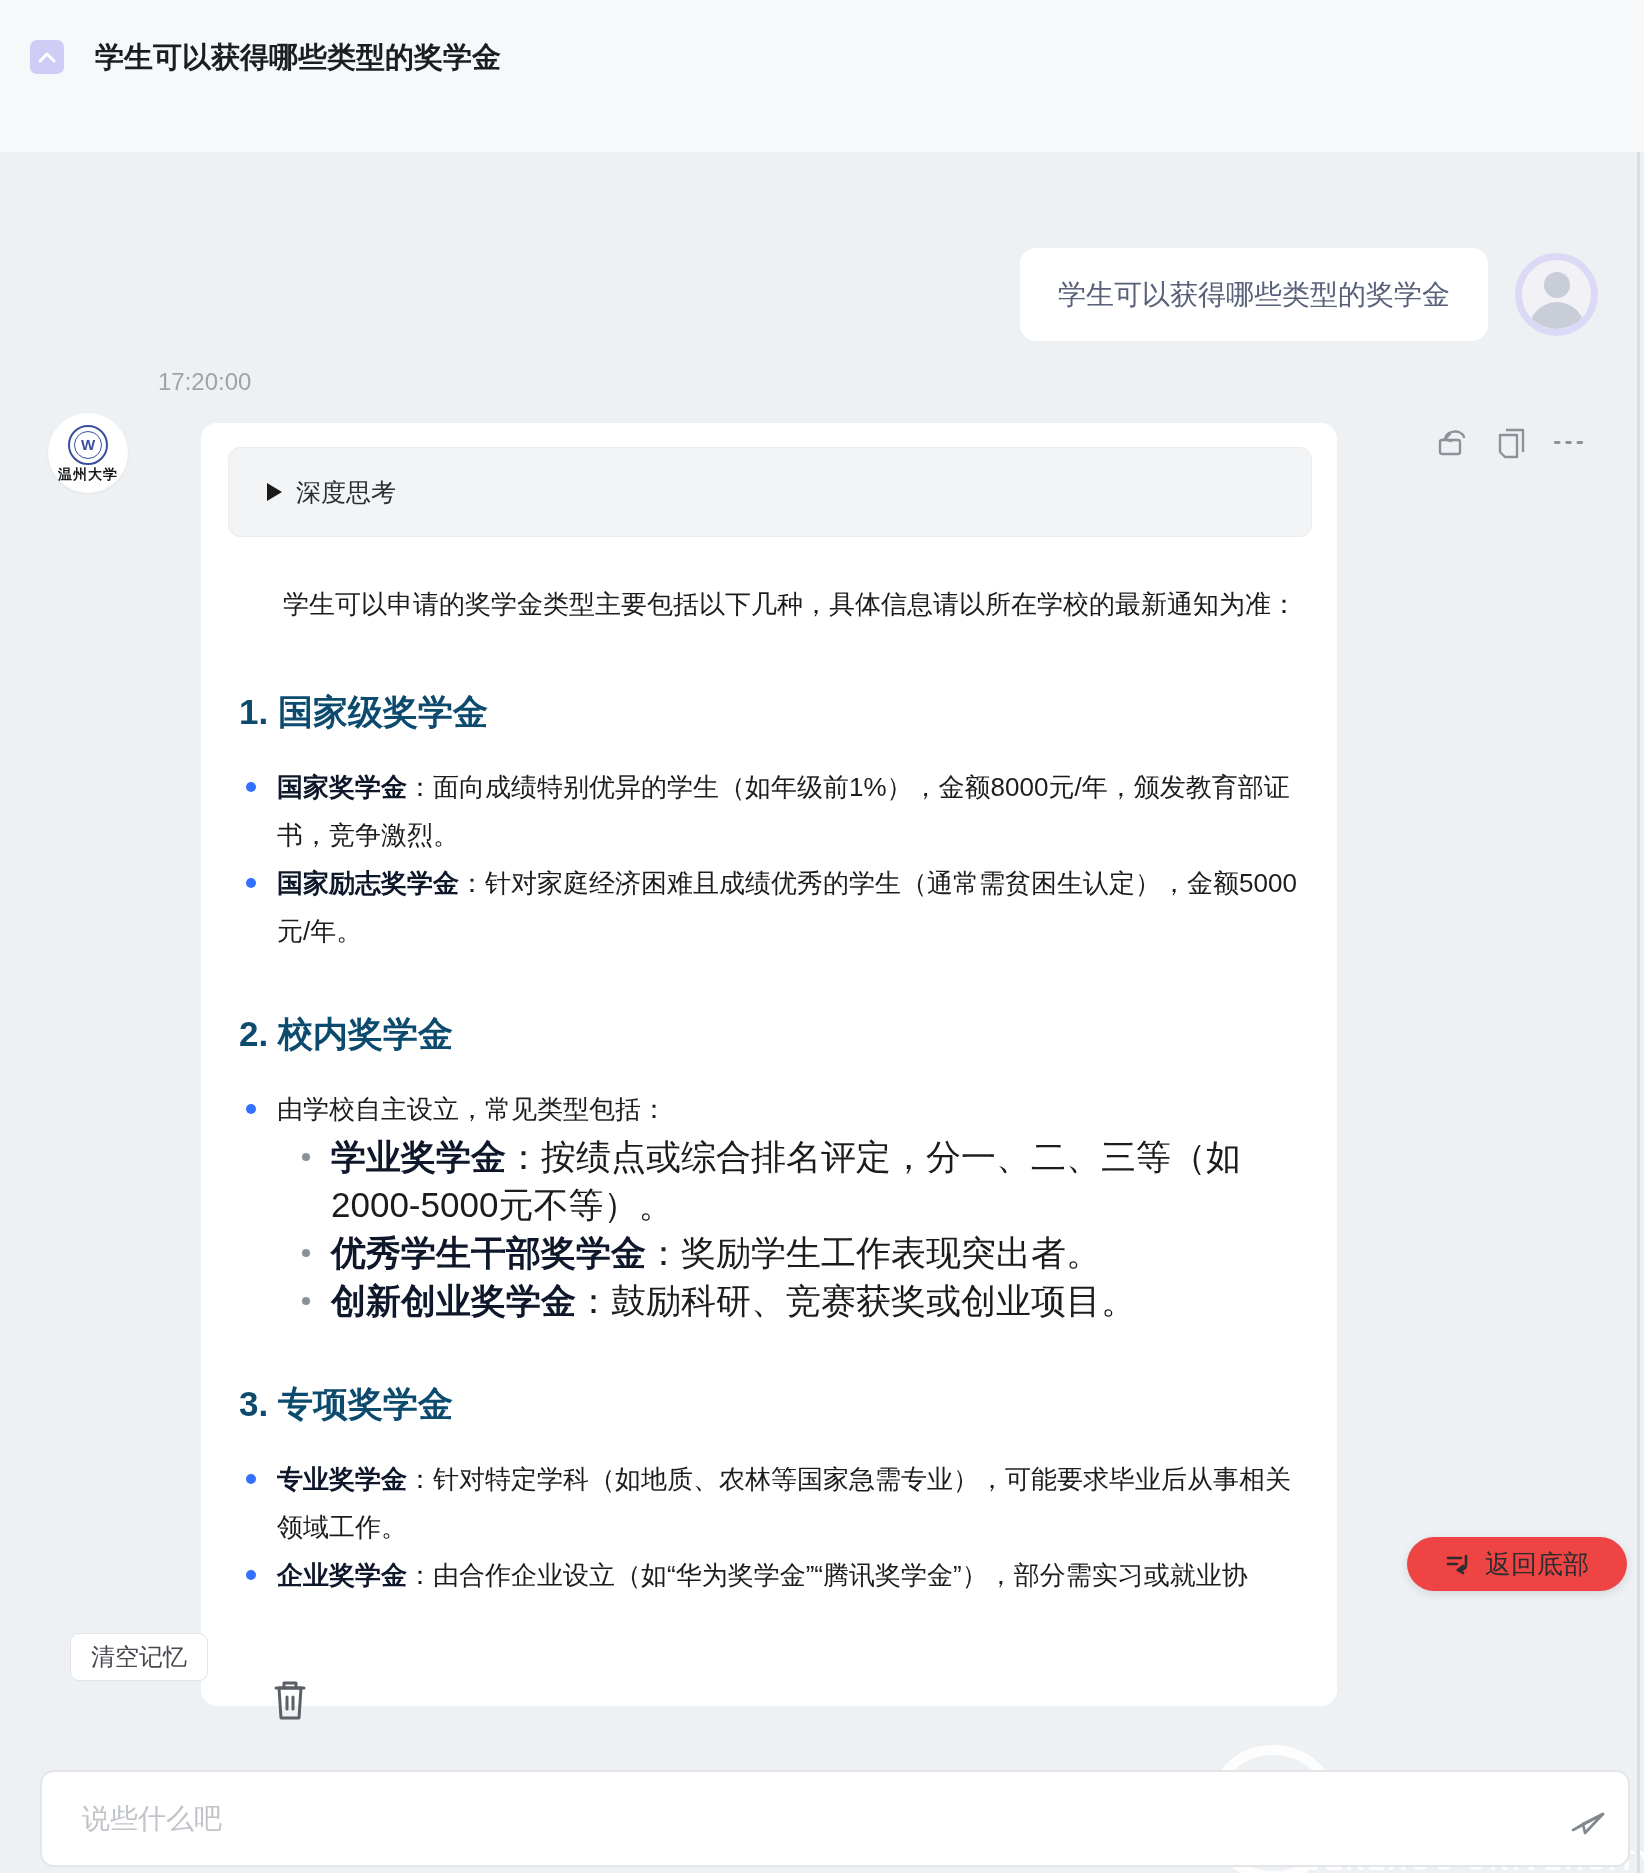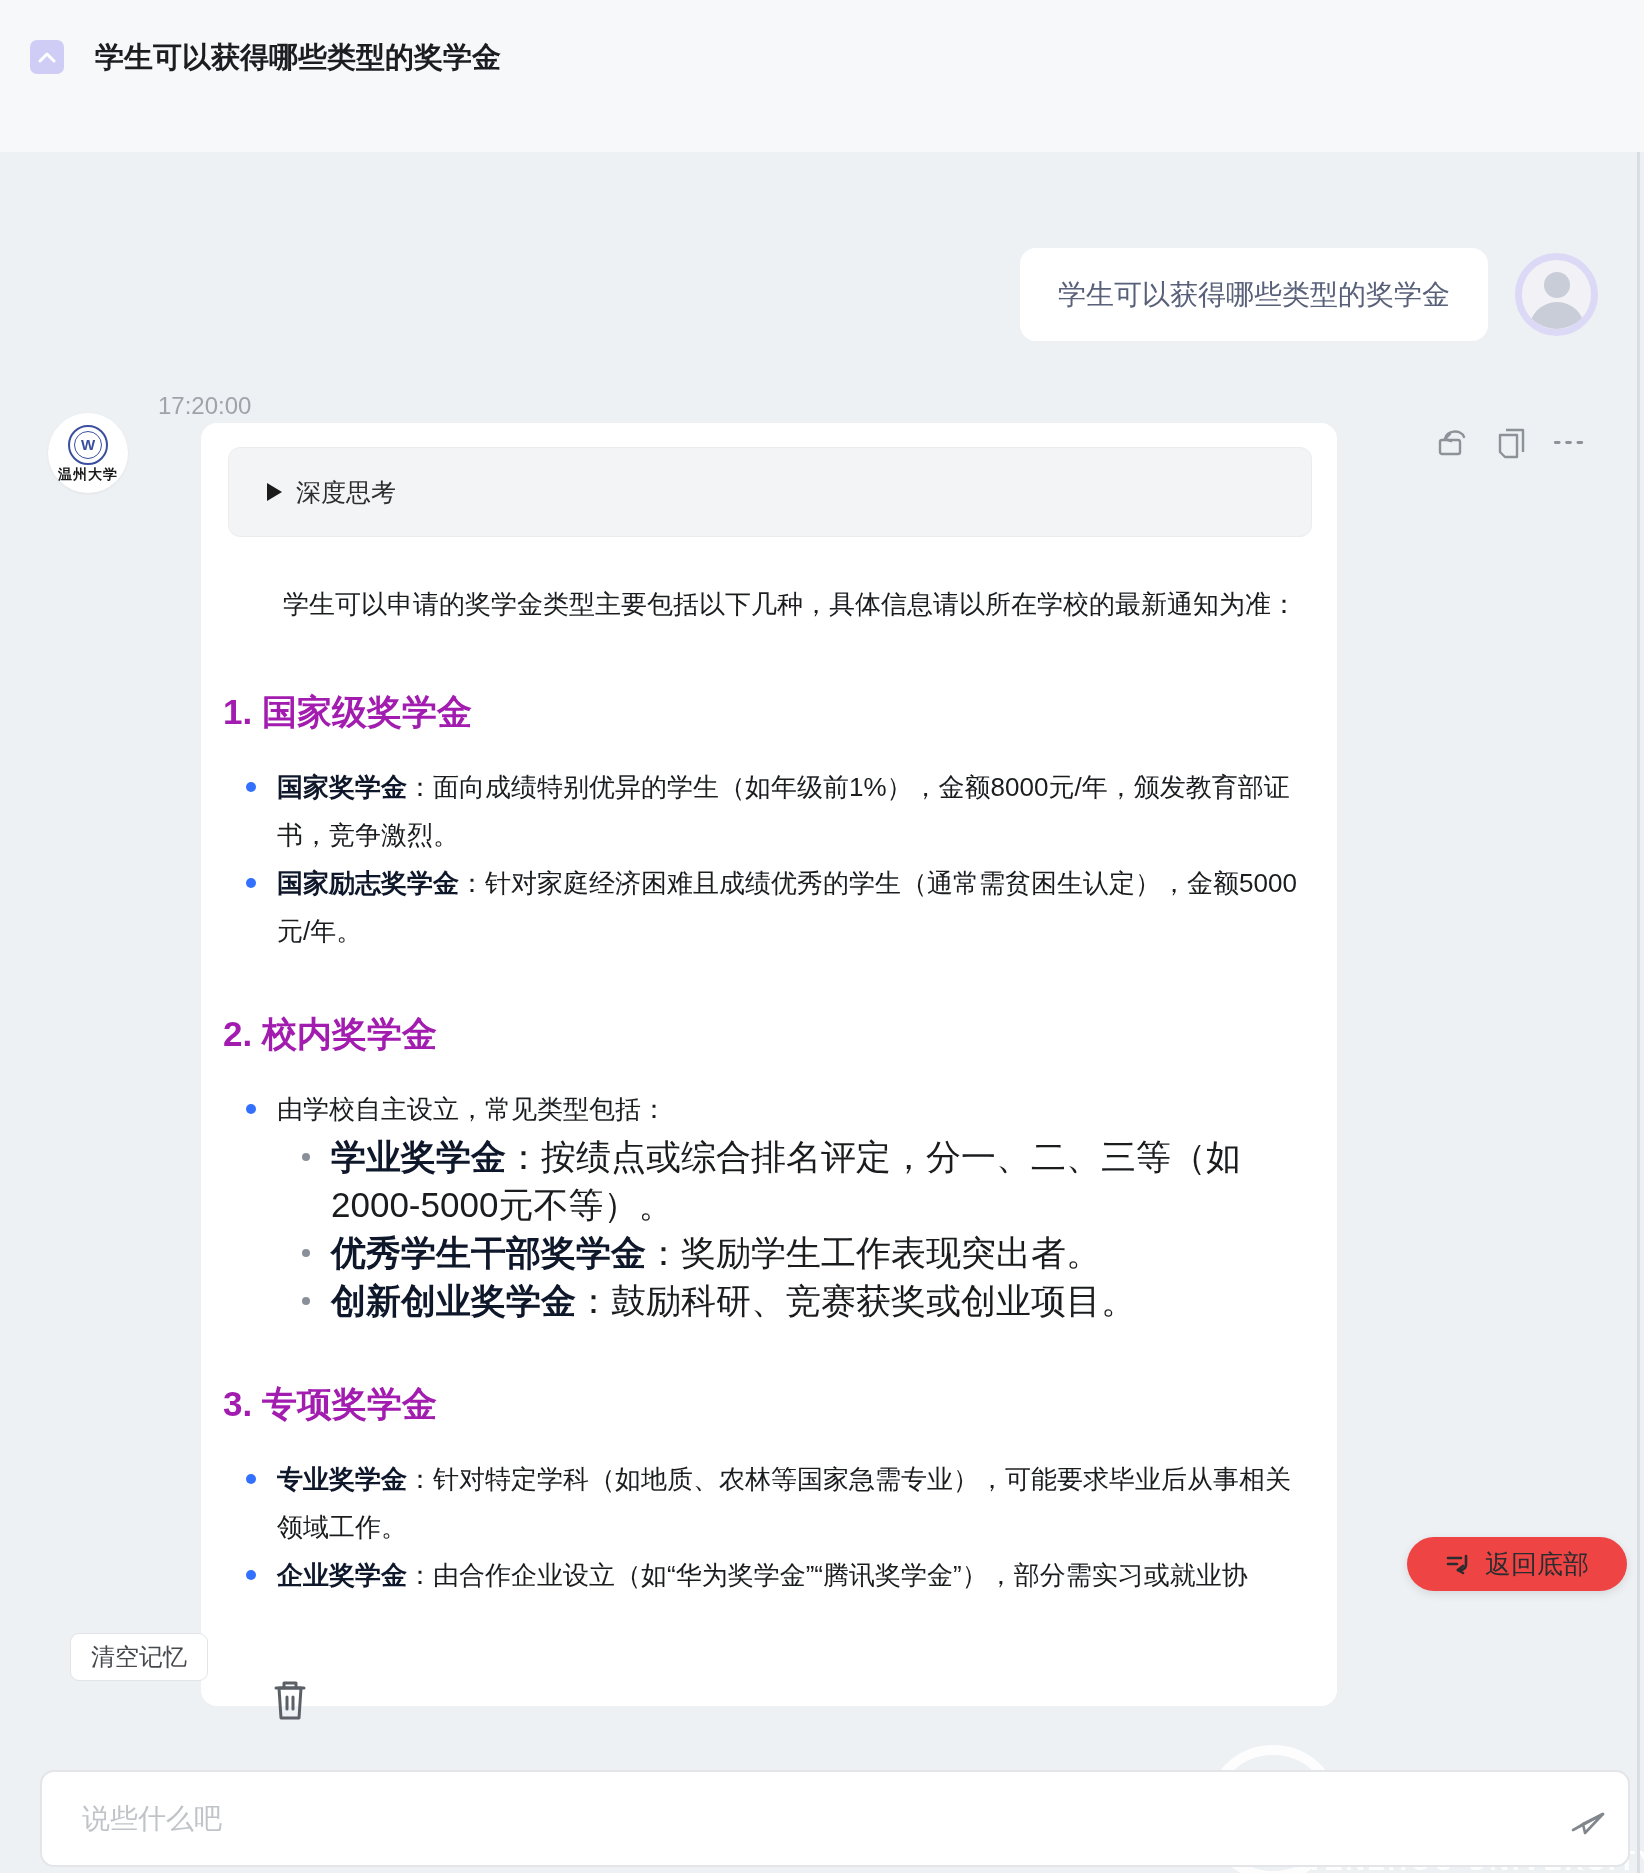--- a/index.html
+++ b/index.html
@@ -11,35 +11,35 @@
   .header { position:absolute; left:0; top:0; width:1644px; height:152px; background:#f7f8fa; }
   .collapse-chip { position:absolute; left:30px; top:40px; width:34px; height:34px; background:#cfcdf5; border-radius:7px; display:flex; align-items:center; justify-content:center; }
   .page-title { position:absolute; left:95px; top:38px; font-size:29px; font-weight:bold; color:#1b1d21; line-height:38px; }
 
   
   .user-bubble { position:absolute; right:156px; top:248px; height:93px; background:#ffffff; border-radius:16px; display:flex; align-items:center; padding:0 38px; font-size:28px; color:#59617a; }
   .user-avatar { position:absolute; left:1515px; top:253px; width:83px; height:83px; border-radius:50%; background:#f1f1f6; border:7px solid #dcd9f6; overflow:hidden; }
   .user-avatar .head { position:absolute; left:22px; top:12px; width:26px; height:26px; border-radius:50%; background:#c9cdd8; }
   .user-avatar .shoulders { position:absolute; left:7px; top:42px; width:56px; height:40px; border-radius:28px 28px 0 0; background:#c9cdd8; }
 
-  .timestamp { position:absolute; left:158px; top:392px; font-size:24px; color:#9fa4ab; }
+  .timestamp { position:absolute; left:158px; top:368px; font-size:24px; color:#9fa4ab; }
 
   .bot-avatar { position:absolute; left:48px; top:413px; width:80px; height:80px; border-radius:50%; background:#ffffff; box-shadow:0 1px 3px rgba(0,0,0,.06); display:flex; flex-direction:column; align-items:center; justify-content:center; }
   .bot-seal { width:40px; height:40px; border-radius:50%; border:2px solid #3a4f9e; display:flex; align-items:center; justify-content:center; margin-top:2px; }
   .bot-seal-inner { width:28px; height:28px; border-radius:50%; border:1.5px solid #3a4f9e; display:flex; align-items:center; justify-content:center; font-size:15px; font-weight:bold; color:#3a4f9e; }
   .bot-caption { font-size:14px; font-weight:bold; color:#1a1a1a; font-family:"Liberation Serif","DejaVu Serif",serif; margin-top:1px; letter-spacing:1px; }
 
   
   .card { position:absolute; left:201px; top:423px; width:1136px; height:1283px; background:#ffffff; border-radius:16px; overflow:hidden; }
   .thinking-box { margin:24px 25px 0 27px; height:90px; background:#f3f4f6; border:1px solid #ebecee; border-radius:12px; display:flex; align-items:center; padding-left:38px; }
   .thinking-tri { width:0; height:0; border-left:15px solid #1b1b1b; border-top:9px solid transparent; border-bottom:9px solid transparent; margin-right:14px; }
   .thinking-label { font-size:25px; color:#2b2d30; }
   .card-content { padding:0 40px 0 22px; }
   .intro { margin-top:38px; font-size:26px; line-height:58px; color:#1a1c1e;text-align:right; }
-  .section-heading { margin:56px 0 0 0; font-size:35px; font-weight:bold; color:#a21caf; line-height:46px; }
+  .section-heading { margin:56px 0 0 16px; font-size:35px; font-weight:bold; color:#0c4a6e; line-height:46px; }
   ul.bullets { list-style:none; margin-top:28px; }
   ul.bullets > li { position:relative; padding-left:54px; font-size:26px; line-height:48px; color:#1a1c1e; }
   ul.bullets > li::before { content:""; position:absolute; left:23px; top:19px; width:10px; height:10px; border-radius:50%; background:#3370ff; }
   ul.subs { list-style:none; margin:0; }
   ul.subs > li { position:relative; padding-left:54px; font-size:35px; line-height:48px; color:#1a1c1e; }
   ul.subs > li::before { content:""; position:absolute; left:25px; top:20px; width:8px; height:8px; border-radius:50%; background:#8a9099; }
   .blabel { font-weight:bold; color:#0f172a; }
 
   
   .msg-actions { position:absolute; left:1437px; top:424px; display:flex; align-items:center; gap:26px; }

